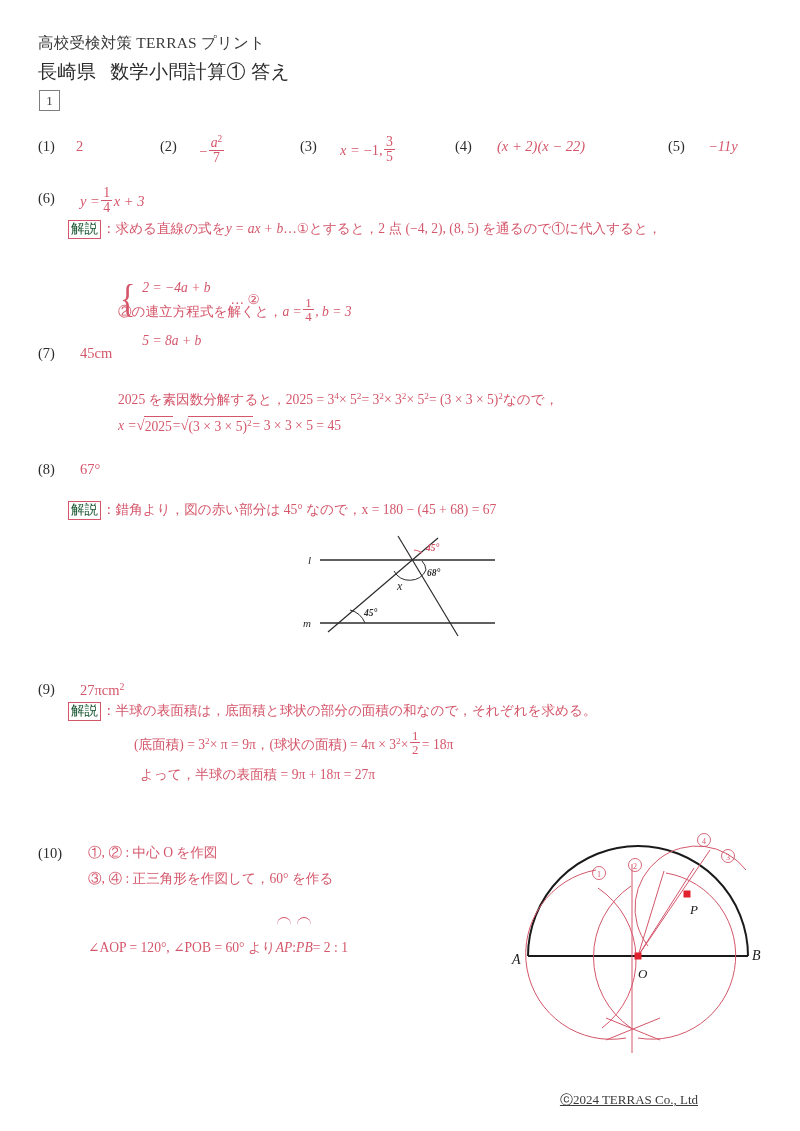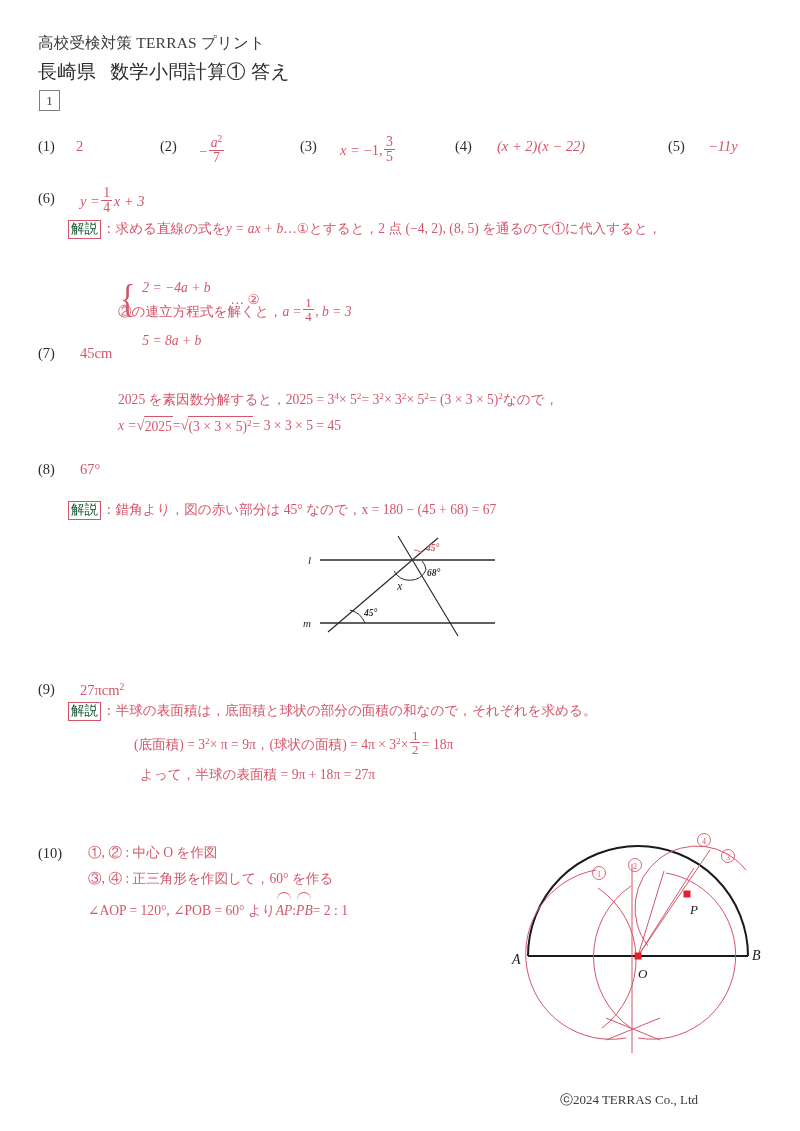--- a/index.html
+++ b/index.html
@@ -119,36 +119,37 @@
     font-size: 40px;
     line-height: 0.82;
     font-family: "Liberation Serif", serif;
     margin-right: 5px;
     transform: scaleX(.8);
   }
   .sys .rows > div { line-height: 1.62; margin-top: 31px; }
   .sys .tail { margin-left: 20px; }
 
   
-  .arcover { position: relative; display: inline-block; padding-top: 6px;}
+  .arcover { position: relative; display: inline-block; padding-top: 18px; margin-top: 25px;}
   .arcover > .cap {
     position: absolute;
     left: 8%; right: 8%; top: -3px;
     height: 7px;
     border-top: 1.1px solid currentColor;
     border-radius: 50% / 100% 100% 0 0;
   }
 
   .figure { position: absolute; }
   .footer {
     position: absolute;
     right: 38px; bottom: 22px;
     font-size: 13px;
     color: #3a3a3a;
     white-space: nowrap;
+    text-decoration: underline;
   }
 </style>
 </head>
 <body>
 
 <div class="page">
 
   <div class="hdr-sub">高校受検対策 TERRAS プリント</div>
 
   <div class="hdr-title">

